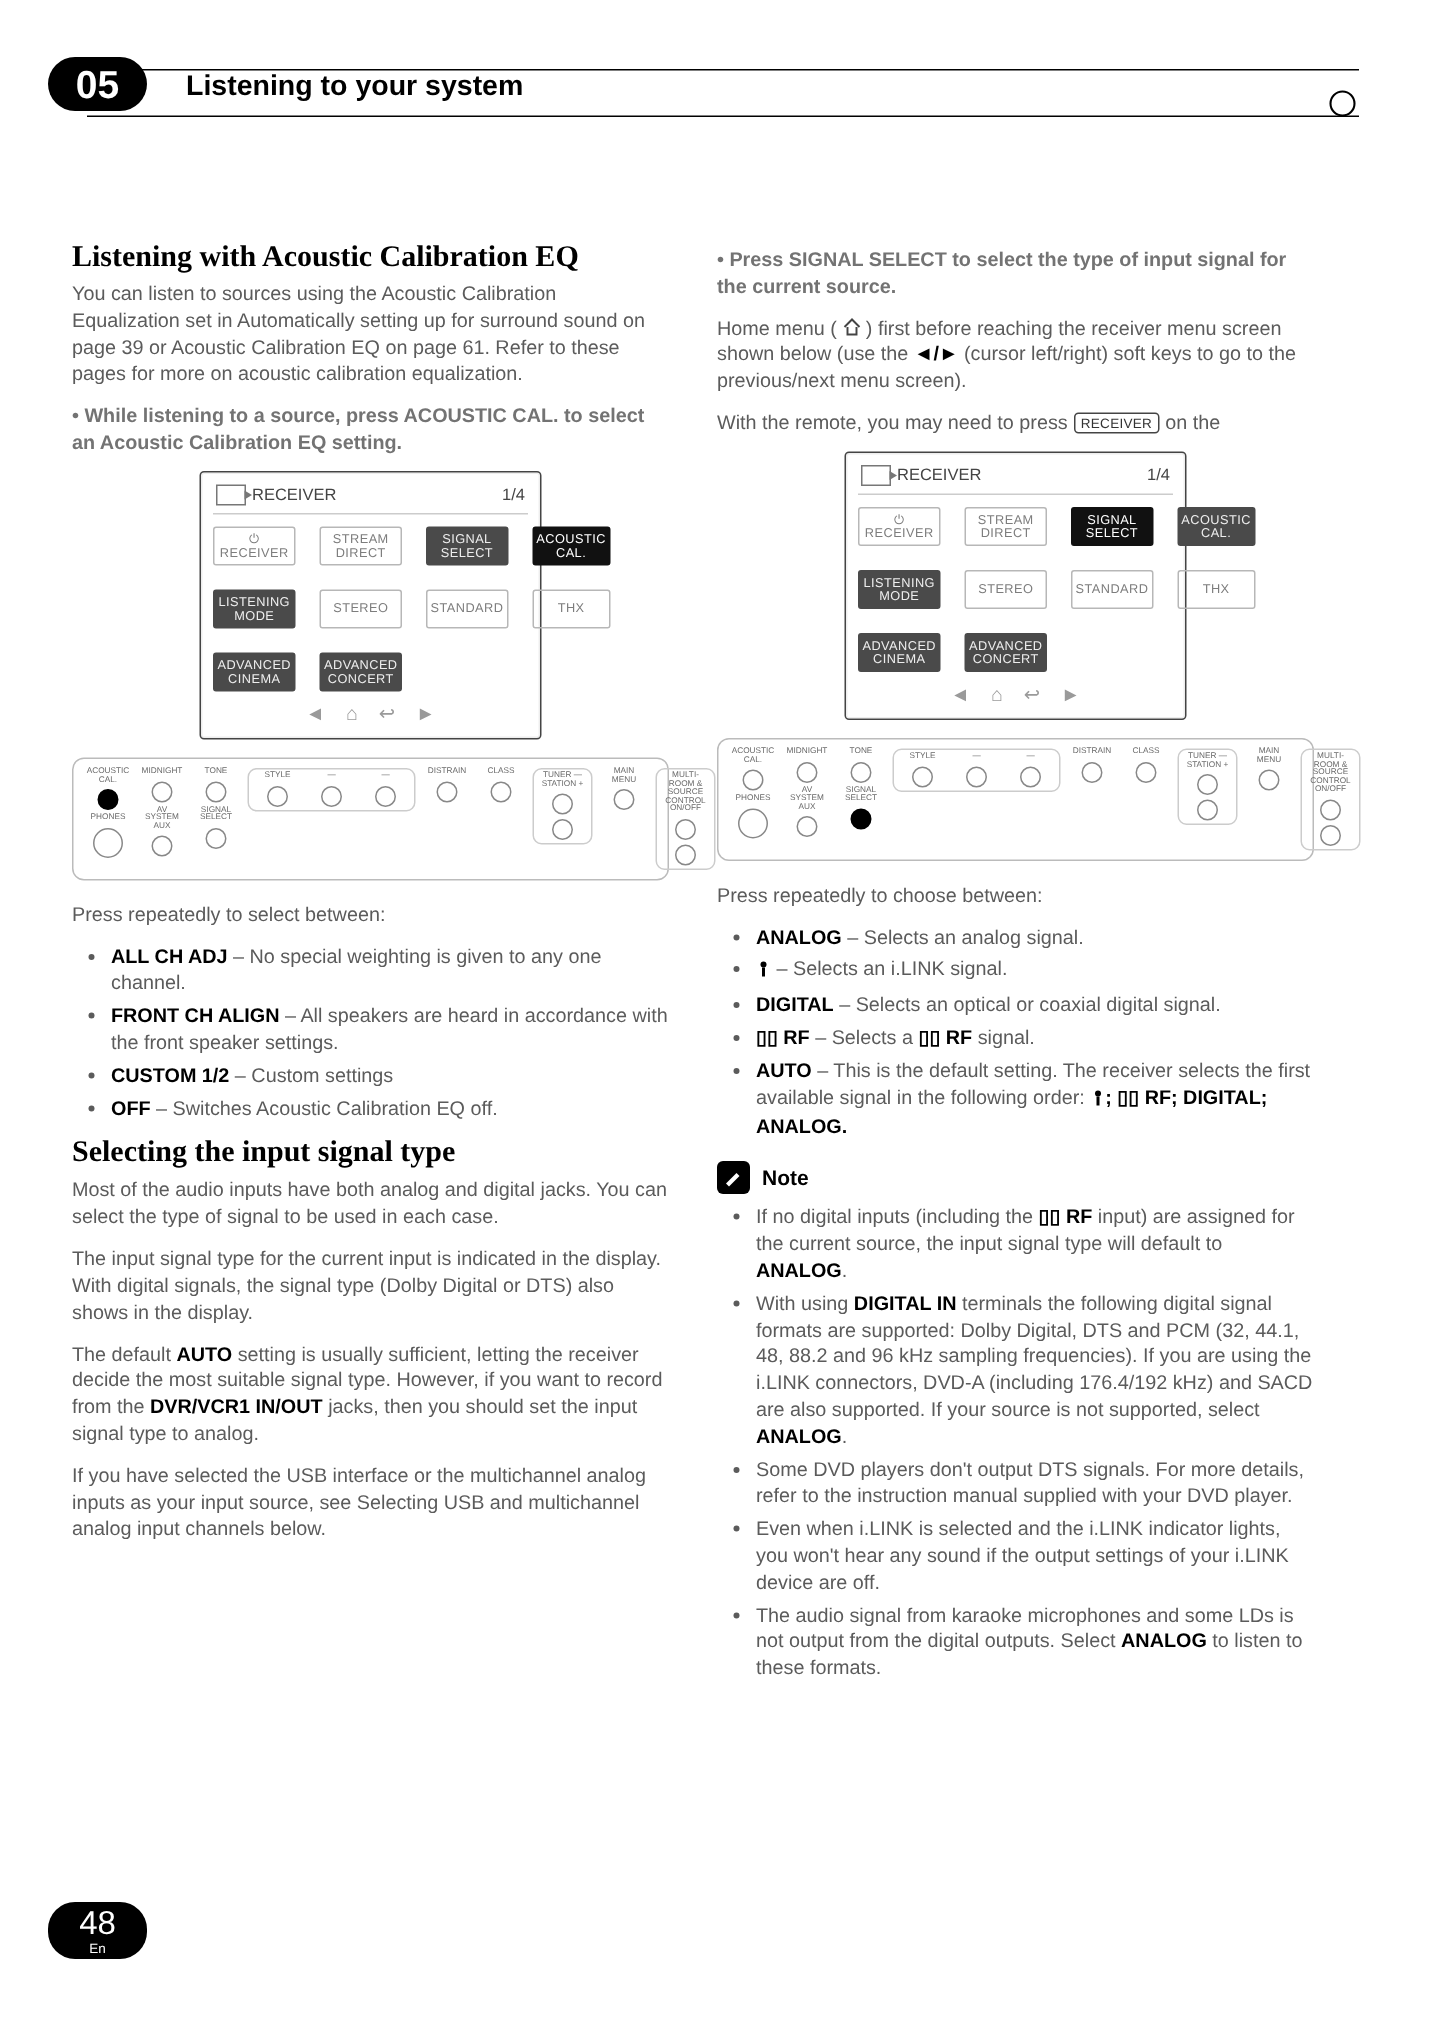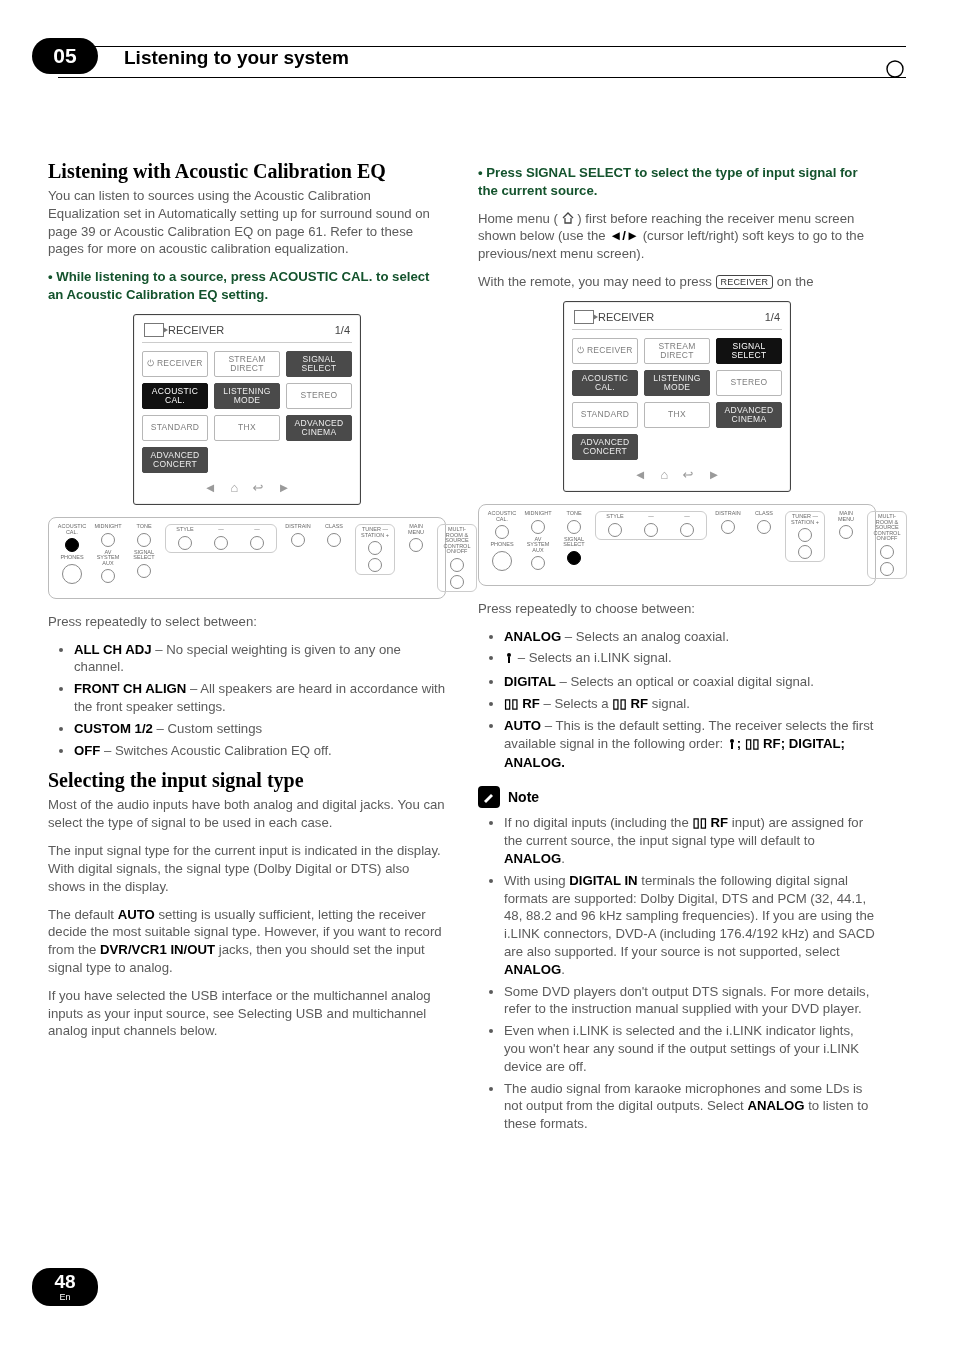--- a/index.html
+++ b/index.html
@@ -22,21 +22,21 @@
   .side-tab {
     position: absolute;
     left: 32px;
     top: 38px;
     width: 66px;
     height: 36px;
     background: #000;
     border-radius: 18px;
     color: #fff;
     font-weight: 700;
-    font-size: 21px;
+    font-size: 26px;
     display: flex;
     align-items: center;
     justify-content: center;
     z-index: 3;
   }
   
   .header-bar {
     position: absolute;
     left: 58px;
     right: 48px;
@@ -76,21 +76,21 @@
     font-size: 20px;
     font-weight: 700;
     color: #000;
     margin: 0 0 4px 0;
     line-height: 1.15;
     font-family: Liberation Serif, serif;
   }
   .col p { margin: 4px 0 10px 0; }
   .lead { margin-top: 0; }
   .black { color: #000; }
-  .bullet-lead { color:#14532d; font-weight:700; }
+  .bullet-lead { color:#737373; font-weight:700; }
   .bullet-lead::before { content: "•  "; }
 
   ul.tight {
     margin: 4px 0 10px 0;
     padding-left: 26px;
   }
   ul.tight li {
     margin: 4px 0;
     color: #5b5b5b;
   }
@@ -119,22 +119,22 @@
   .panel .phead .pleft { display:flex; align-items:center; gap:4px; }
   .panel .phead .picon {
     width: 18px; height: 12px; border:1px solid #777; position:relative;
   }
   .panel .phead .picon::after {
     content:""; position:absolute; right:-5px; top:3px; width:0; height:0;
     border-left:5px solid #777; border-top:3px solid transparent; border-bottom:3px solid transparent;
   }
   .panel .grid {
     display: grid;
-    grid-template-columns: 1fr 1fr 1fr;
-    gap: 6px;
+    grid-template-columns: 1fr 1fr 1fr 1fr;
+    gap: 16px;
   }
   .panel .cell {
     border: 1px solid #b7b7b7;
     border-radius: 2px;
     height: 24px;
     display: flex;
     align-items: center;
     justify-content: center;
     font-size: 8.5px;
     letter-spacing: .3px;
@@ -216,21 +216,21 @@
     width:66px;
     height:38px;
     background:#000;
     color:#fff;
     border-radius:18px;
     display:flex;
     flex-direction:column;
     align-items:center;
     justify-content:center;
   }
-  .footer-tab .pn { font-weight:700;font-size:19px;line-height:1; }
+  .footer-tab .pn { font-weight:400;font-size:22px;line-height:1; }
   .footer-tab .en { font-size:9px;line-height:1;margin-top:2px; }
 
   .inline-icon {
     display:inline-block;
     vertical-align:-2px;
   }
   .rx-btn {
     display:inline-block;
     border:1px solid #444;
     border-radius:3px;
@@ -476,21 +476,21 @@
           <div class="zone">
               <span class="lbl">MULTI-ROOM &amp; SOURCE CONTROL  ON/OFF</span>
               <span class="circ"></span>
               <span class="circ"></span>
             </div>
         </div>
       </div>
 
       <p>Press repeatedly to choose between:</p>
       <ul class="tight">
-        <li><b>ANALOG</b><span> – Selects an analog coaxial.</span></li>
+        <li><b>ANALOG</b><span> – Selects an analog signal.</span></li>
         <li>
           <span class="inline-icon">
             <svg width="10" height="12" viewBox="0 0 10 12">
                 <circle cx="5" cy="3" r="2" fill="#000"></circle>
                 <rect x="4" y="5" width="2" height="6" fill="#000"></rect>
               </svg>
           </span><span> – Selects an i.LINK signal.</span>
         </li>
         <li><b>DIGITAL</b><span> – Selects an optical or coaxial digital signal.</span></li>
         <li><b>▯▯ RF</b><span> – Selects a </span><b>▯▯</b> <b>RF</b><span> signal.</span></li>

